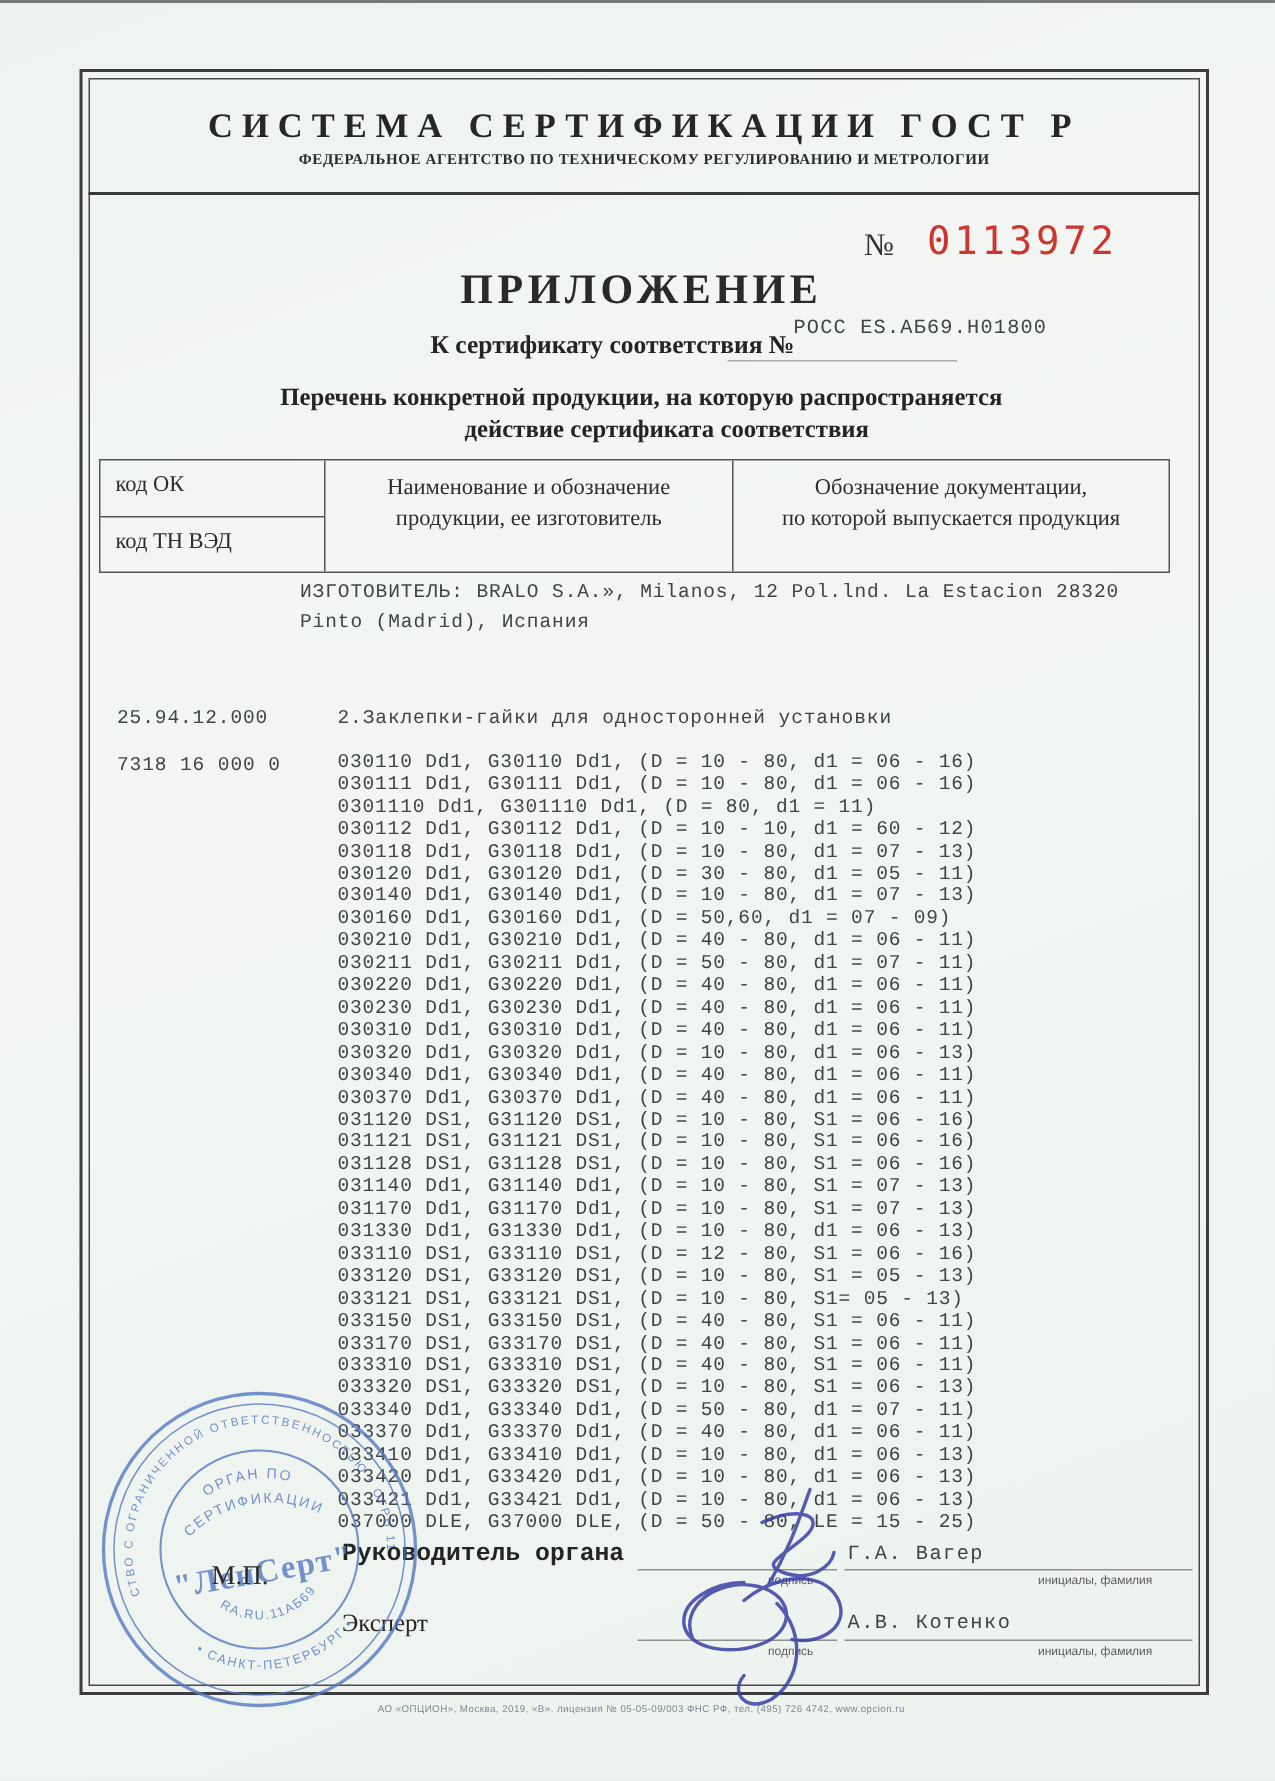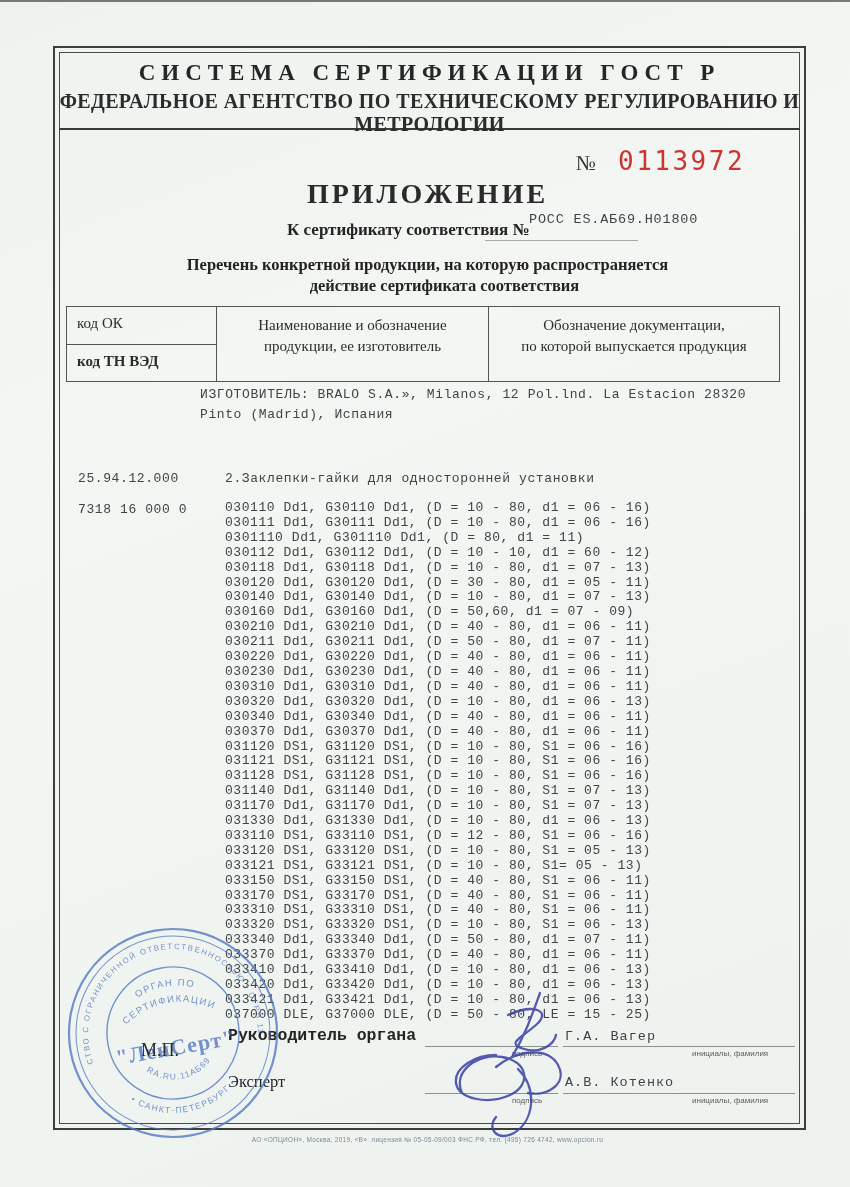--- a/index.html
+++ b/index.html
@@ -10,22 +10,22 @@
         background:linear-gradient(160deg,#eef3ef 0%,#f3f6f2 30%,#f1f5f1 60%,#edf2ee 100%);}
   #scan-edge-top{position:absolute;left:0;top:0;width:850px;height:2px;background:#4d524d;opacity:.75;}
 
   
   #frame{position:absolute;left:53px;top:46px;width:749px;height:1080px;
          border:2px solid #3d3d3d;}
   #frame-inner{position:absolute;left:4px;top:4px;right:4px;bottom:4px;border:1px solid #4a4a4a;}
 
   
   #header-box{position:absolute;left:4px;top:4px;right:4px;height:76px;border-bottom:2px solid #3a3a3a;text-align:center;}
-  .sys-title{margin-top:8px;font-size:23px;font-weight:bold;letter-spacing:6px;color:#262626;}
-  .agency{margin-top:4px;font-size:20px;font-weight:bold;letter-spacing:.4px;color:#2b2b2b;}
+  .sys-title{margin-top:19px;font-size:23px;font-weight:bold;letter-spacing:6px;color:#262626;}
+  .agency{margin-top:4px;font-size:10px;font-weight:bold;letter-spacing:.4px;color:#2b2b2b;}
 
   .serif-b{font-family:"Liberation Serif",serif;font-weight:bold;}
   .mono{font-family:"Liberation Mono",monospace;color:#3f4446;}
 
   #form-no-sign{left:576px;top:151px;font-size:21px;color:#333;}
   #form-no{left:618px;top:146px;font-family:"DejaVu Sans Mono",monospace;font-size:26px;
            letter-spacing:2.5px;color:#ce3531;}
 
   #doc-title{left:53px;top:178px;width:749px;text-align:center;font-size:28px;font-weight:bold;
              letter-spacing:3px;color:#2a2a2a;}
@@ -37,21 +37,21 @@
   #subtitle1{left:53px;top:255px;width:749px;text-align:center;font-size:16.5px;font-weight:bold;}
   #subtitle2{left:53px;top:276px;width:749px;text-align:center;font-size:16.5px;font-weight:bold;padding-left:17px;}
 
   
   #tbl{left:66px;top:306px;width:712px;height:74px;border:1px solid #555;}
   #tbl .v1{position:absolute;left:149px;top:0;width:1px;height:74px;background:#555;}
   #tbl .v2{position:absolute;left:421px;top:0;width:1px;height:74px;background:#555;}
   #tbl .h1{position:absolute;left:0;top:37px;width:149px;height:1px;background:#555;}
   .tbl-txt{position:absolute;font-size:15px;color:#2c2c2c;}
   #col1a{left:10px;top:8px;}
-  #col1b{left:10px;top:46px;font-weight:bold;}
+  #col1b{left:10px;top:46px;}
   #col2{left:150px;top:8px;width:271px;text-align:center;line-height:21px;}
   #col3{left:422px;top:8px;width:290px;text-align:center;line-height:21px;}
 
   #mfr{left:200px;top:385px;font-size:13px;line-height:20px;letter-spacing:.6px;white-space:pre-wrap;}
 
   #ok-code{left:78px;top:471px;font-size:13px;letter-spacing:.6px;}
   #product-name{left:225px;top:471px;font-size:13px;letter-spacing:.6px;}
   #tnved-code{left:78px;top:502px;font-size:13px;letter-spacing:.6px;}
   #product-list{left:225px;top:501px;font-size:13px;letter-spacing:.55px;line-height:14.9px;}
 

